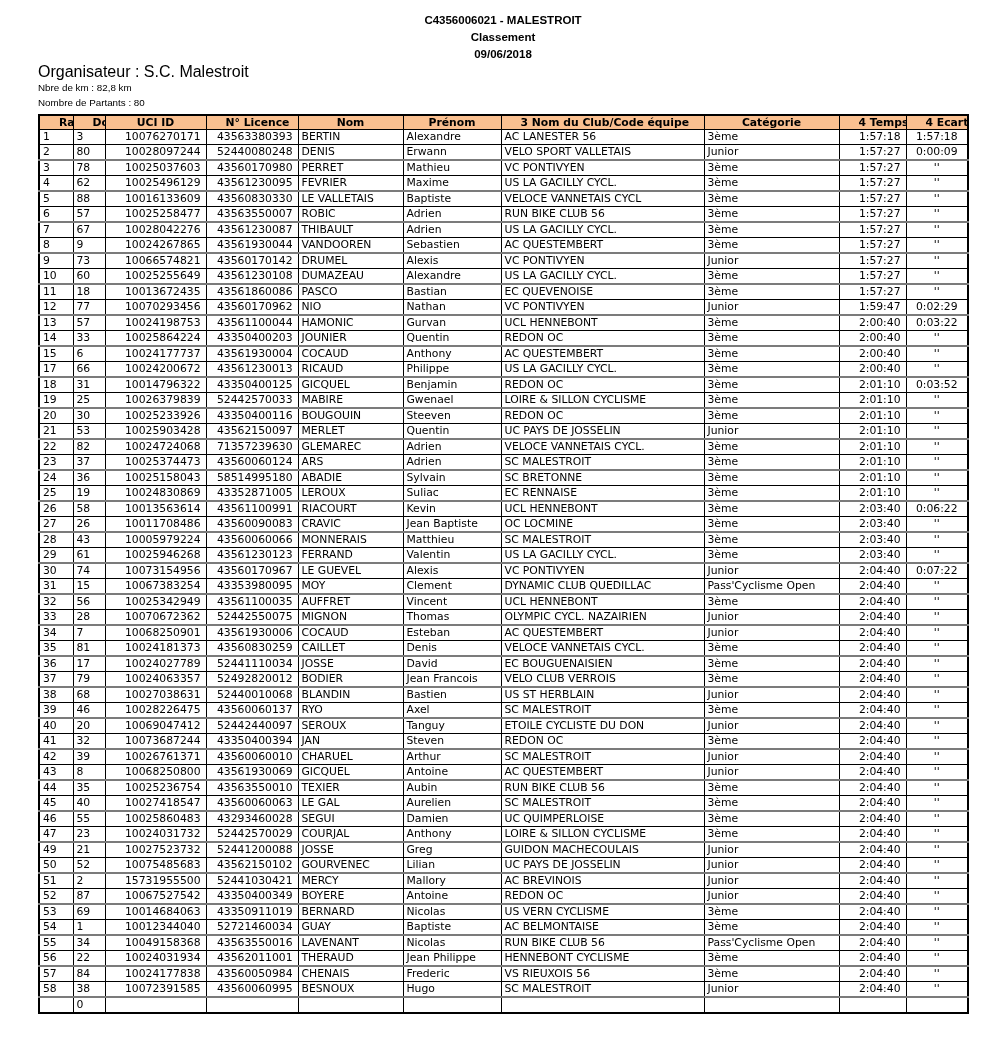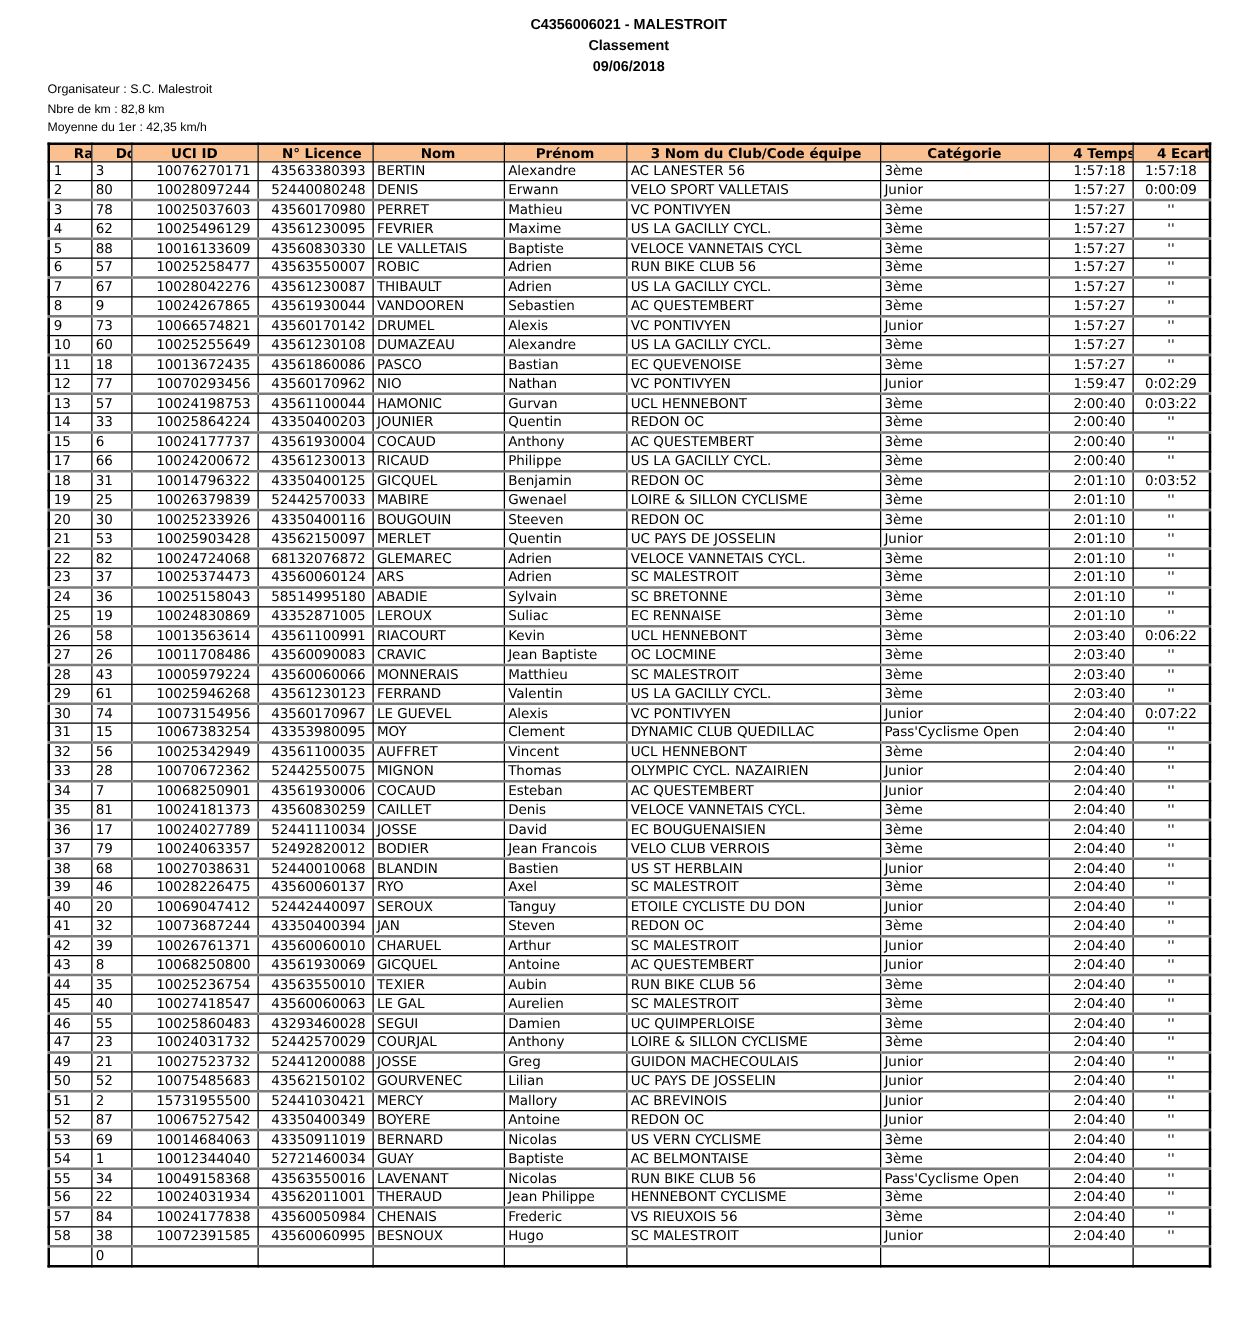--- a/index.html
+++ b/index.html
@@ -10,21 +10,21 @@
     overflow: hidden;
     position: relative;
     background: #ffffff;
     color: #000;
     font-family: "Liberation Sans", sans-serif;
   }
   .titles { text-align: center; padding-top: 12px; }
   .titles .t-line { font-weight: bold; font-size: 11.5px; line-height: 17px; }
   .info { margin: 1px 0 0 38px; }
   .info .i-line { font-size: 9.8px; line-height: 15.6px; }
-  .info .i-line:first-child { font-size: 10px; }
+  .info .i-line:first-child { font-size: 16px; }
 
   table.results {
     margin-left: 38px;
     margin-top: 3px;
     border-collapse: collapse;
     table-layout: fixed;
     width: 929px;
     font-family: "DejaVu Sans", sans-serif;
     border: 2px solid #000;
   }
@@ -63,21 +63,21 @@
 
   <div class="titles">
     <div class="t-line">C4356006021 - MALESTROIT</div>
     <div class="t-line">Classement</div>
     <div class="t-line">09/06/2018</div>
   </div>
 
   <div class="info">
     <div class="i-line">Organisateur : S.C. Malestroit</div>
     <div class="i-line">Nbre de km : 82,8 km</div>
-    <div class="i-line">Moyenne du 1er : 42,35 km/h</div>
+    <div class="i-line">Nombre de Partants : 80</div>
   </div>
 
   <table class="results">
     <colgroup>
       <col style="width:34px">
         <col style="width:32px">
         <col style="width:101px">
       <col style="width:92px">
         <col style="width:105px">
         <col style="width:98px">
@@ -338,21 +338,21 @@
           <td class="a-l">Quentin</td>
           <td class="a-l">UC PAYS DE JOSSELIN</td>
           <td class="a-l">Junior</td>
           <td class="a-r">2:01:10</td>
           <td class="a-c">''</td>
         </tr>
         <tr>
           <td class="a-l">22</td>
           <td class="a-l">82</td>
           <td class="a-r">10024724068</td>
-          <td class="a-r">68132076872</td>
+          <td class="a-r">71357239630</td>
           <td class="a-l">GLEMAREC</td>
           <td class="a-l">Adrien</td>
           <td class="a-l">VELOCE VANNETAIS CYCL.</td>
           <td class="a-l">3ème</td>
           <td class="a-r">2:01:10</td>
           <td class="a-c">''</td>
         </tr>
         <tr>
           <td class="a-l">23</td>
           <td class="a-l">37</td>

